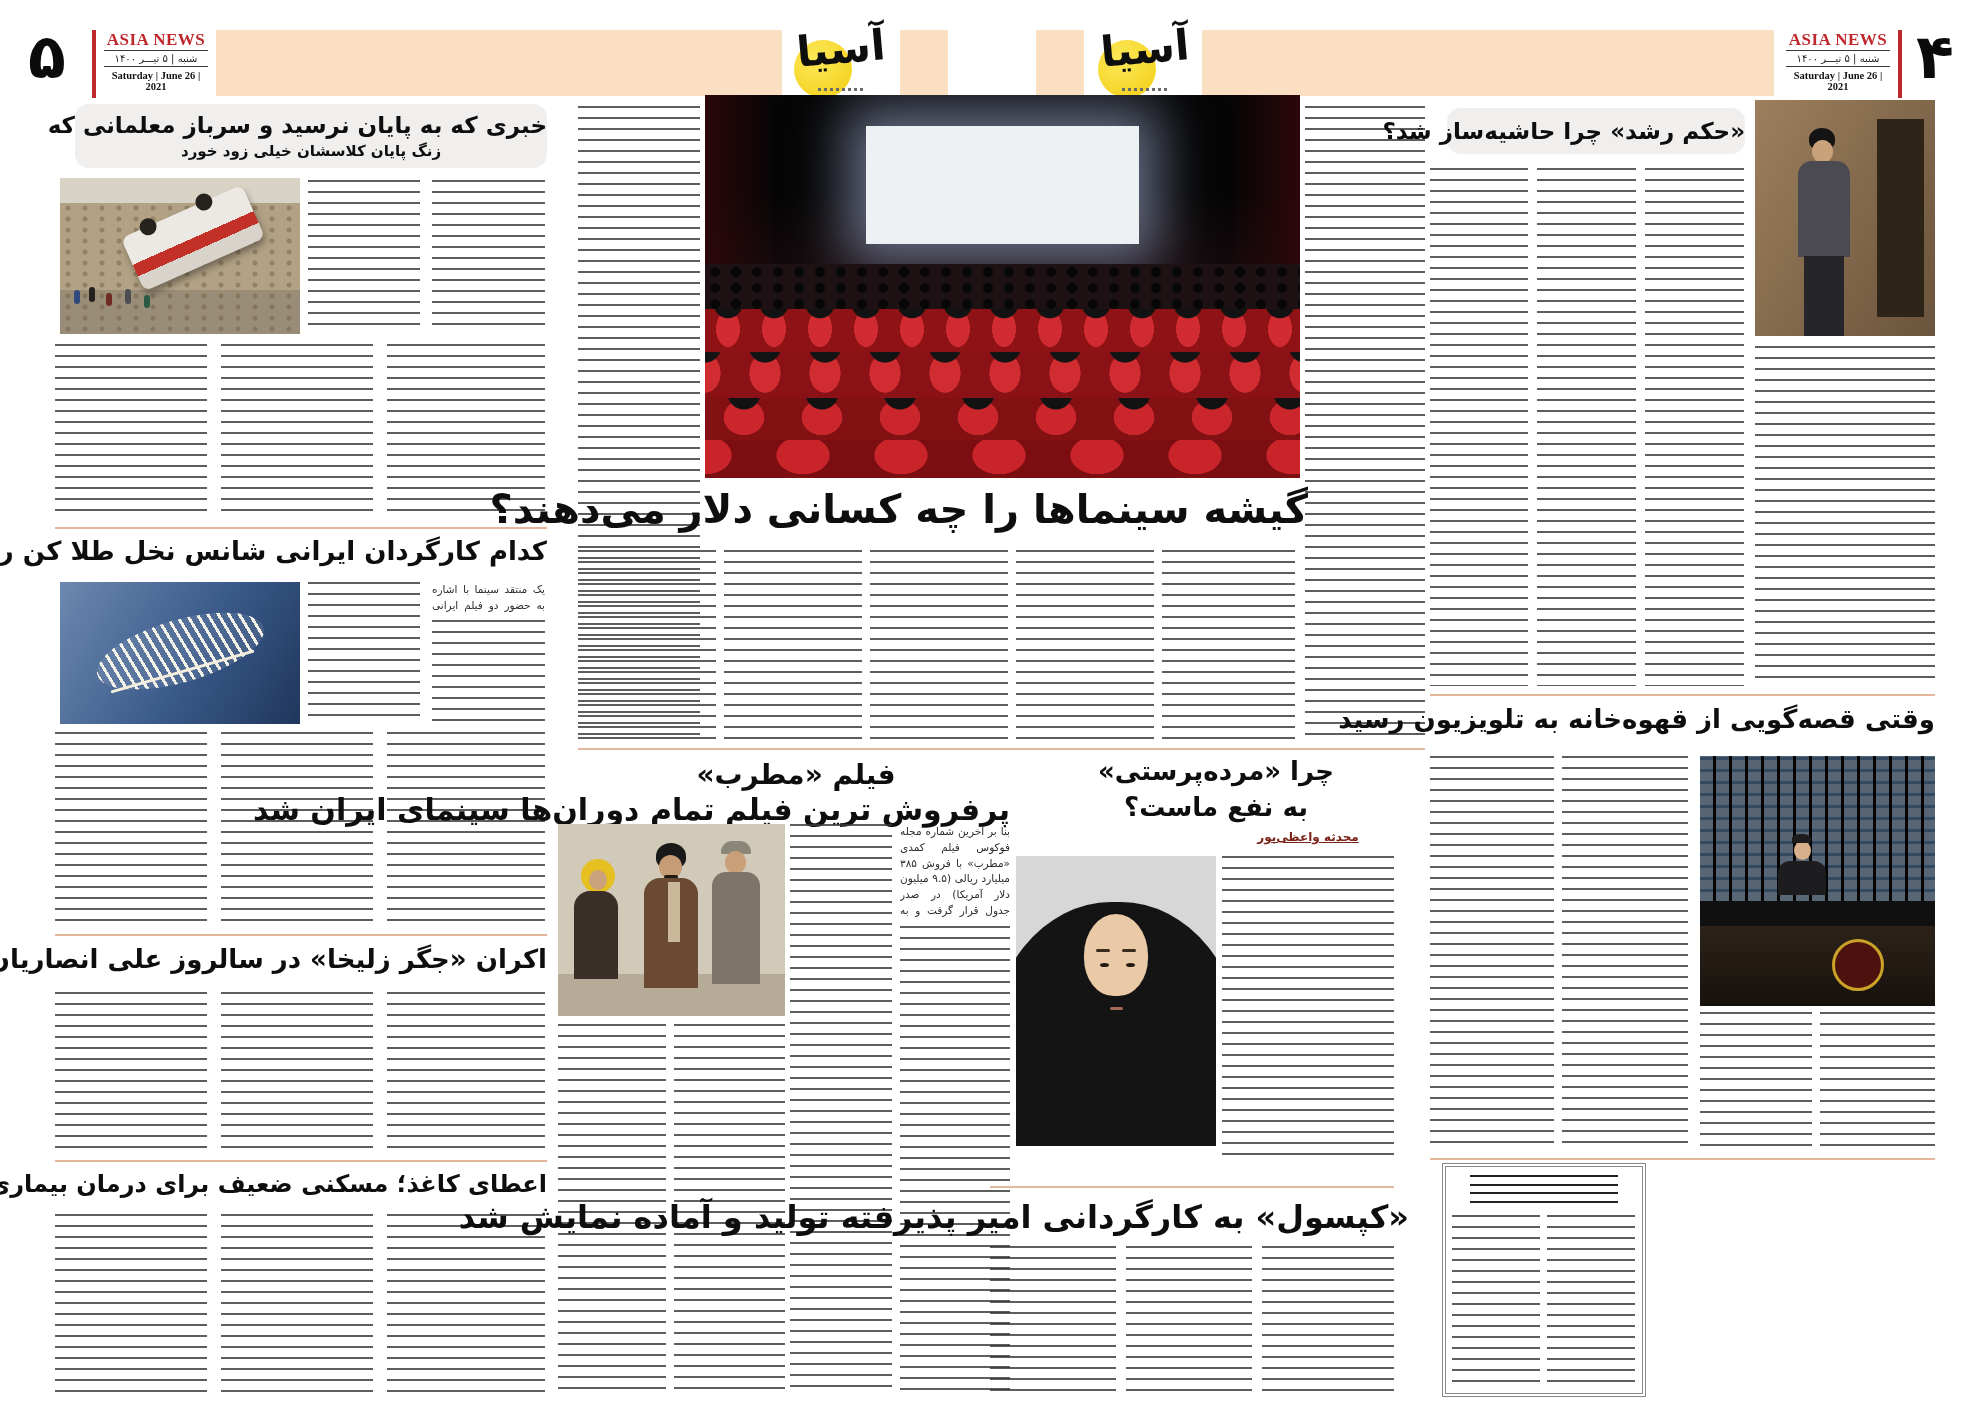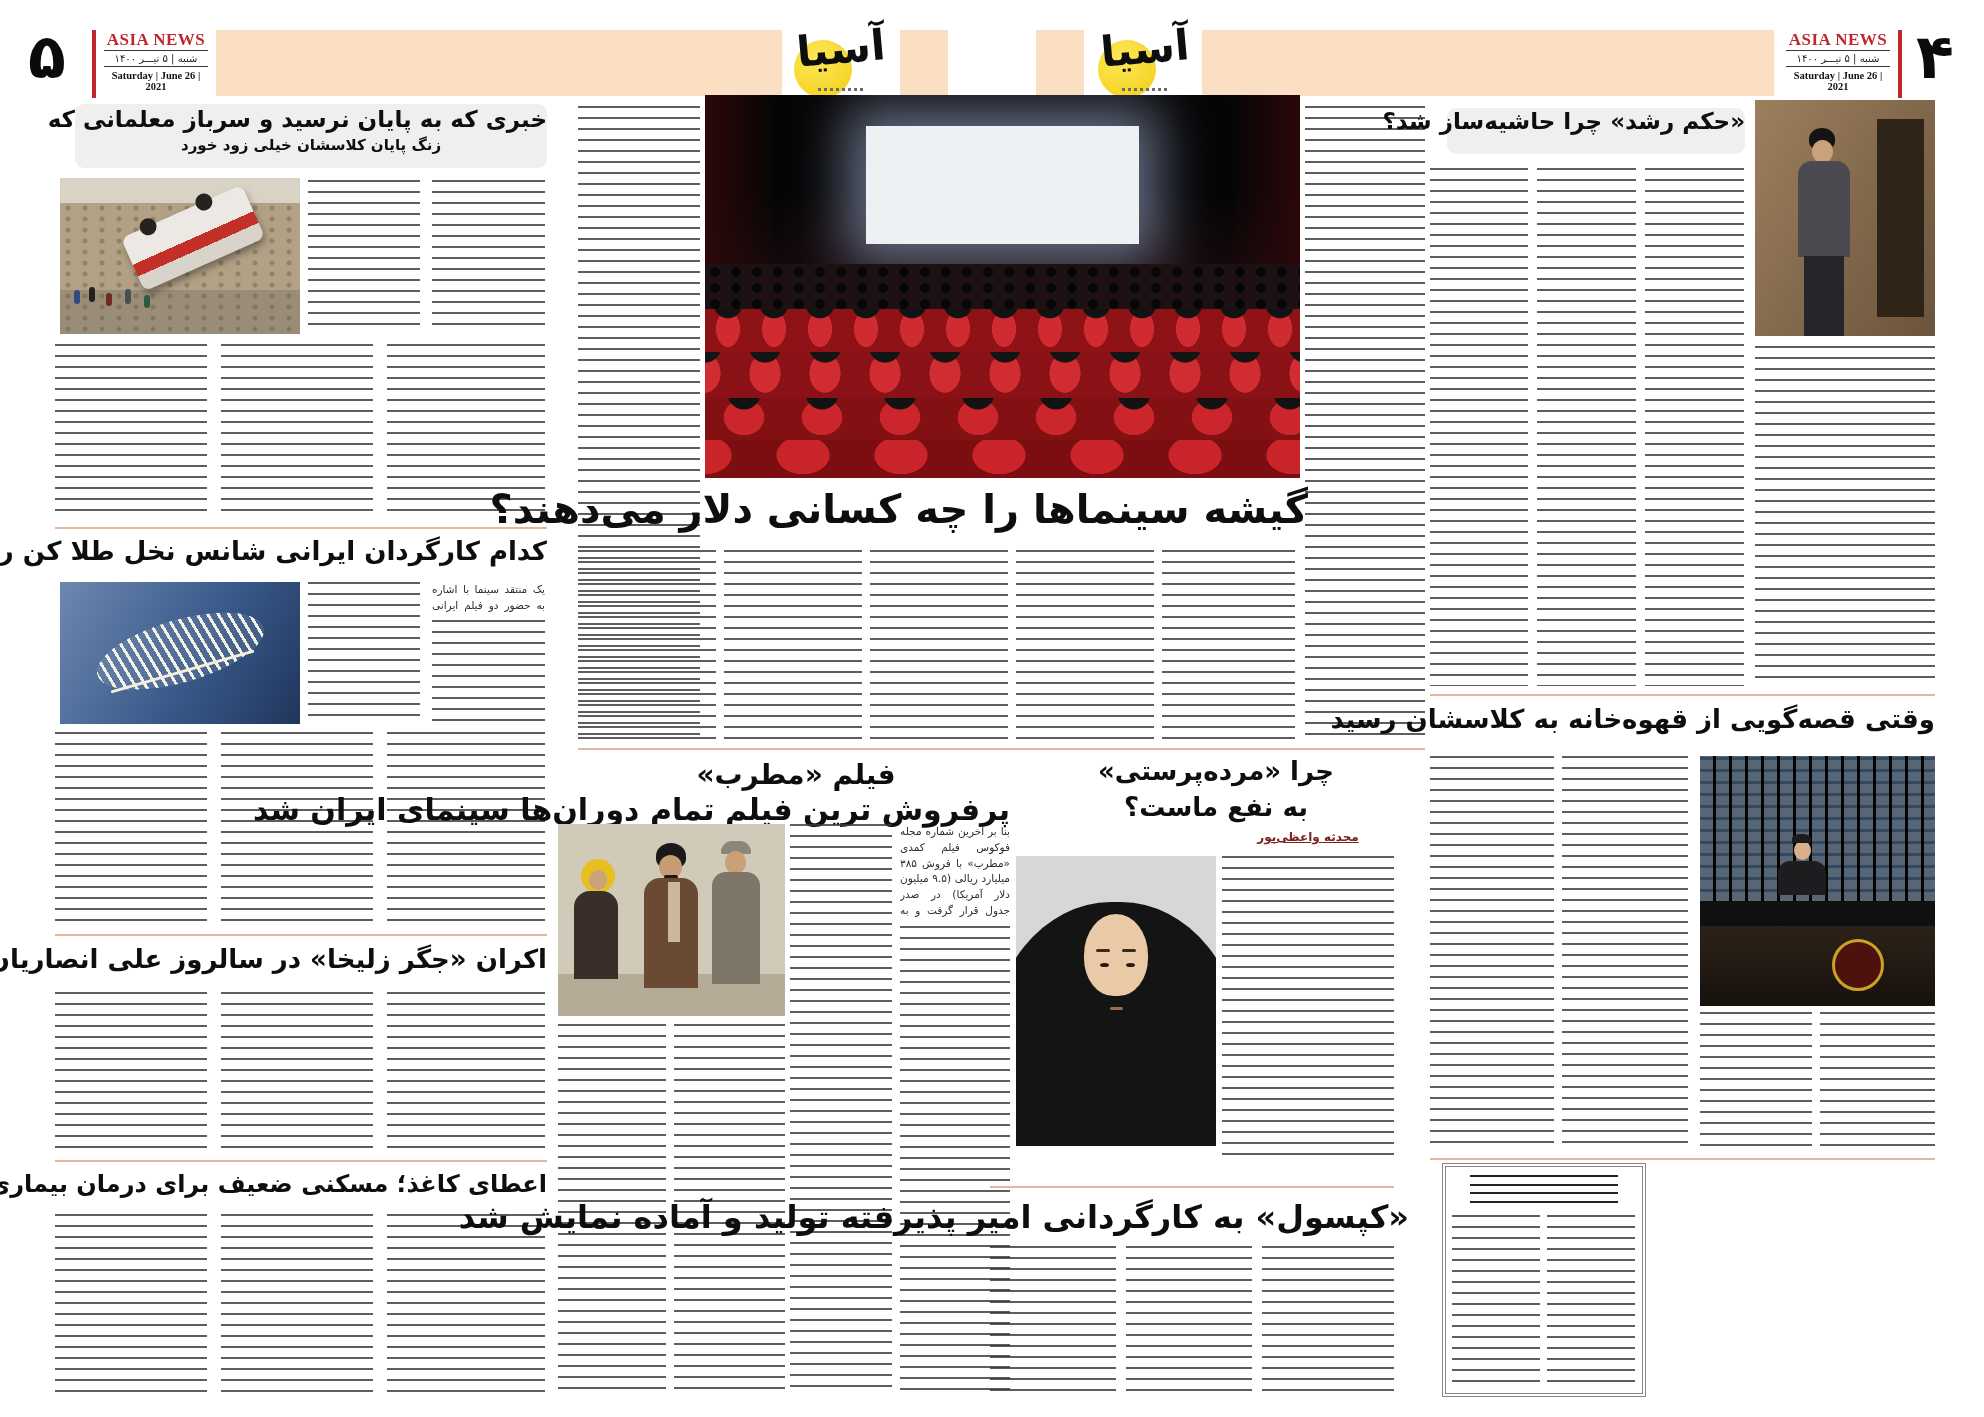--- a/index.html
+++ b/index.html
@@ -4,21 +4,21 @@
 <style>
   html,body{margin:0;padding:0;background:#dcdcdc;}
   #canvas{position:relative;width:1984px;height:1417px;background:#ffffff;
           font-family:"DejaVu Sans",sans-serif;overflow:hidden;}
   .abs{position:absolute;}
   
   .tx{background-image:repeating-linear-gradient(to bottom,rgba(58,58,58,.82) 0 1.6px,transparent 1.6px 11px);}
   .txb{background-image:repeating-linear-gradient(to bottom,rgba(15,15,15,.92) 0 2.1px,transparent 2.1px 8.5px);}
   .sep{height:2px;background:#e5b59c;}
   .hl{font-weight:bold;color:#0e0e0e;text-align:center;direction:rtl;white-space:nowrap;letter-spacing:-.5px;}
-  .graybox{background:#f0efee;border-radius:9px;display:flex;flex-direction:column;}
+  .graybox{background:#f0efee;border-radius:14px;display:flex;flex-direction:column;justify-content:center;}
   .lead{font-size:10.5px;line-height:1.5;color:#2d2d2d;text-align:justify;direction:rtl;overflow:hidden;}
   .photo{overflow:hidden;}
   .brand{color:#c0272d;font-family:"Liberation Serif",serif;font-weight:bold;font-size:17px;text-align:center;letter-spacing:.5px;}
   .dateline{font-size:10px;text-align:center;direction:rtl;padding:2px 0;border-top:1.3px solid #3a3a3a;border-bottom:1.3px solid #3a3a3a;color:#222;}
   .dateen{font-family:"Liberation Serif",serif;font-size:10.5px;font-weight:bold;text-align:center;padding-top:3px;color:#111;}
   .pagenum{font-size:62px;font-weight:bold;color:#0b0b0b;direction:rtl;line-height:1;}
   .bar{background:#fbdfc2;}
   .byline{font-size:12px;font-weight:bold;color:#7a241a;text-align:center;direction:rtl;text-decoration:underline;}
 </style>
 </head>
@@ -174,21 +174,21 @@
     <div class="abs" style="left:31.5%;top:17%;width:21px;height:23px;border-radius:50%;background:#caa27a;"></div>
     <div class="abs" style="left:24%;top:26%;width:52px;height:96px;border-radius:14px 14px 0 0;background:#4a4a50;"></div>
     <div class="abs" style="left:27%;top:66%;width:40px;height:80px;background:#26262a;"></div>
   </div>
   <div class="abs tx" style="left:1430px;top:168px;width:98px;height:518px;"></div>
   <div class="abs tx" style="left:1537px;top:168px;width:99px;height:518px;"></div>
   <div class="abs tx" style="left:1645px;top:168px;width:99px;height:518px;"></div>
   <div class="abs tx" style="left:1755px;top:346px;width:180px;height:340px;"></div>
   <div class="abs sep" style="left:1430px;top:694px;width:505px;"></div>
 
-  <div class="abs hl" style="left:1530px;top:704px;width:405px;font-size:26px;">وقتی قصه‌گویی از قهوه‌خانه به کلاسشان رسید</div>
+  <div class="abs hl" style="left:1530px;top:704px;width:405px;font-size:26px;">وقتی قصه‌گویی از قهوه‌خانه به تلویزیون رسید</div>
   <div class="abs photo" style="left:1700px;top:756px;width:235px;height:250px;background:#101010;">
     <div class="abs" style="left:0;top:0;width:100%;height:58%;background-color:#0c1016;background-image:repeating-linear-gradient(90deg,rgba(92,132,172,.55) 0 13px,rgba(0,0,0,.92) 13px 16px),repeating-linear-gradient(0deg,rgba(152,110,78,.5) 0 9px,rgba(0,0,0,.9) 9px 12px);"></div>
     <div class="abs" style="left:40%;top:34%;width:17px;height:19px;border-radius:50%;background:#d8b08c;"></div>
     <div class="abs" style="left:39%;top:31%;width:19px;height:9px;border-radius:50% 50% 0 0;background:#1c1c1c;"></div>
     <div class="abs" style="left:33%;top:42%;width:48px;height:34px;border-radius:12px 12px 0 0;background:#1d1d20;"></div>
     <div class="abs" style="left:0;bottom:0;width:100%;height:32%;background:linear-gradient(#2c2219,#17110c);"></div>
     <div class="abs" style="left:56%;bottom:6%;width:46px;height:46px;border-radius:50%;background:#4e120e;border:3px solid #c9a227;"></div>
   </div>
   <div class="abs tx" style="left:1430px;top:756px;width:124px;height:396px;"></div>
   <div class="abs tx" style="left:1562px;top:756px;width:126px;height:396px;"></div>

